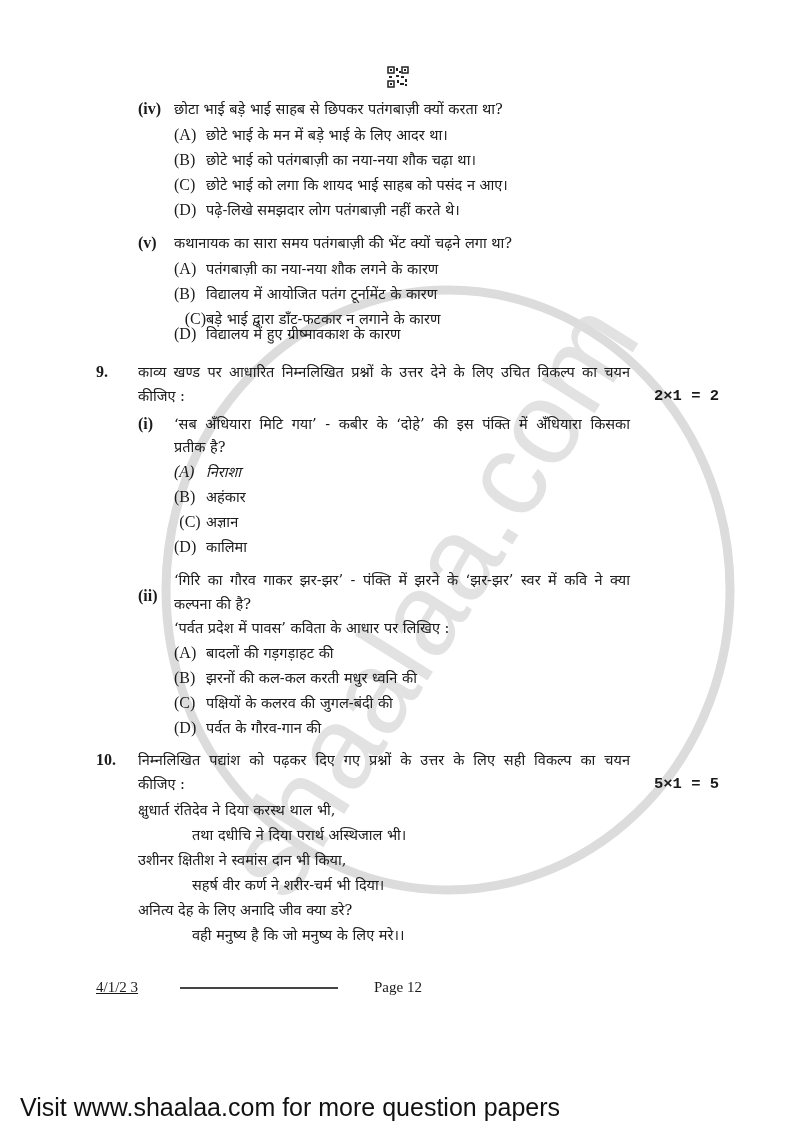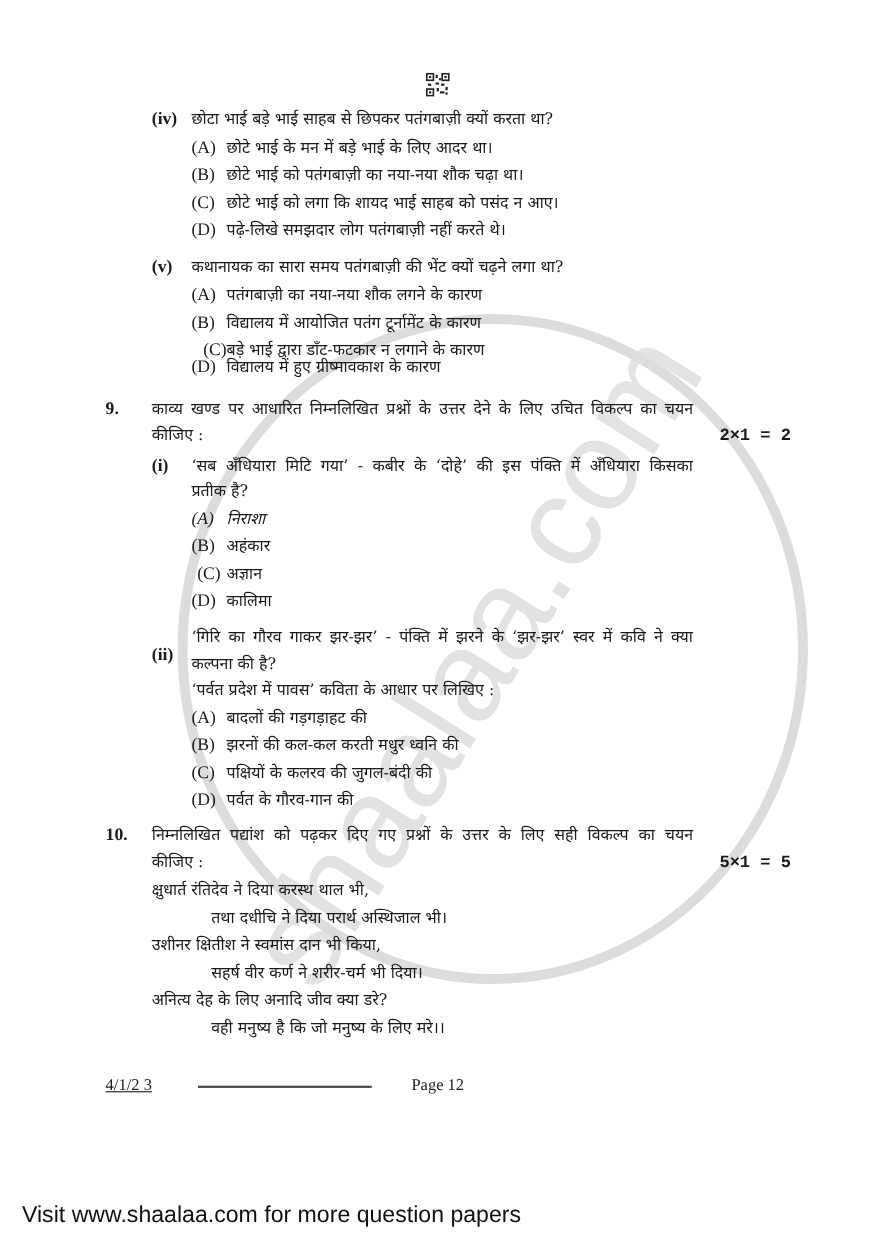--- a/index.html
+++ b/index.html
@@ -9,21 +9,21 @@
   .qr { left: 387px; top: 66px; width: 22px; height: 22px; }
   .line { position: absolute; font-size: 14.5px; line-height: 20px; white-space: nowrap; }
   .tnum { font-family: "Liberation Serif", serif; font-weight: bold; font-size: 16px; }
   .lbl { font-family: "Liberation Serif", serif; font-size: 16px; }
   .marks { font-family: Liberation Mono, monospace; font-weight: bold; font-size: 15.5px; }
   .opt .lbl { display: inline-block; width: 32px; }
   .justify { white-space: normal; text-align: justify; text-align-last: justify; }
   .watermark { position: absolute; left: 148px; top: 270px; width: 600px; height: 640px; pointer-events: none; }
   .footer-code { font-family: "Liberation Serif", serif; font-size: 15px; }
   .footer-rule { position: absolute; left: 180px; top: 987px; width: 158px; height: 1.5px; background: #444; }
-  .visit { position: absolute; left: 20px; top: 1093px; font-family: "Liberation Sans", sans-serif; font-size: 21px; color: #111; }
+  .visit { position: absolute; left: 20px; top: 1093px; font-family: "Liberation Sans", sans-serif; font-size: 25px; color: #111; }
 </style>
 </head>
 <body>
 
 <svg class="abs qr" viewBox="0 0 22 22">
   <rect x="0" y="0" width="22" height="22" fill="#fff"></rect>
   <rect x="1" y="1" width="6" height="6" fill="none" stroke="#222" stroke-width="1.5"></rect>
   <rect x="15" y="1" width="6" height="6" fill="none" stroke="#222" stroke-width="1.5"></rect>
   <rect x="1" y="15" width="6" height="6" fill="none" stroke="#222" stroke-width="1.5"></rect>
   <rect x="3" y="3" width="2" height="2" fill="#222"></rect>

